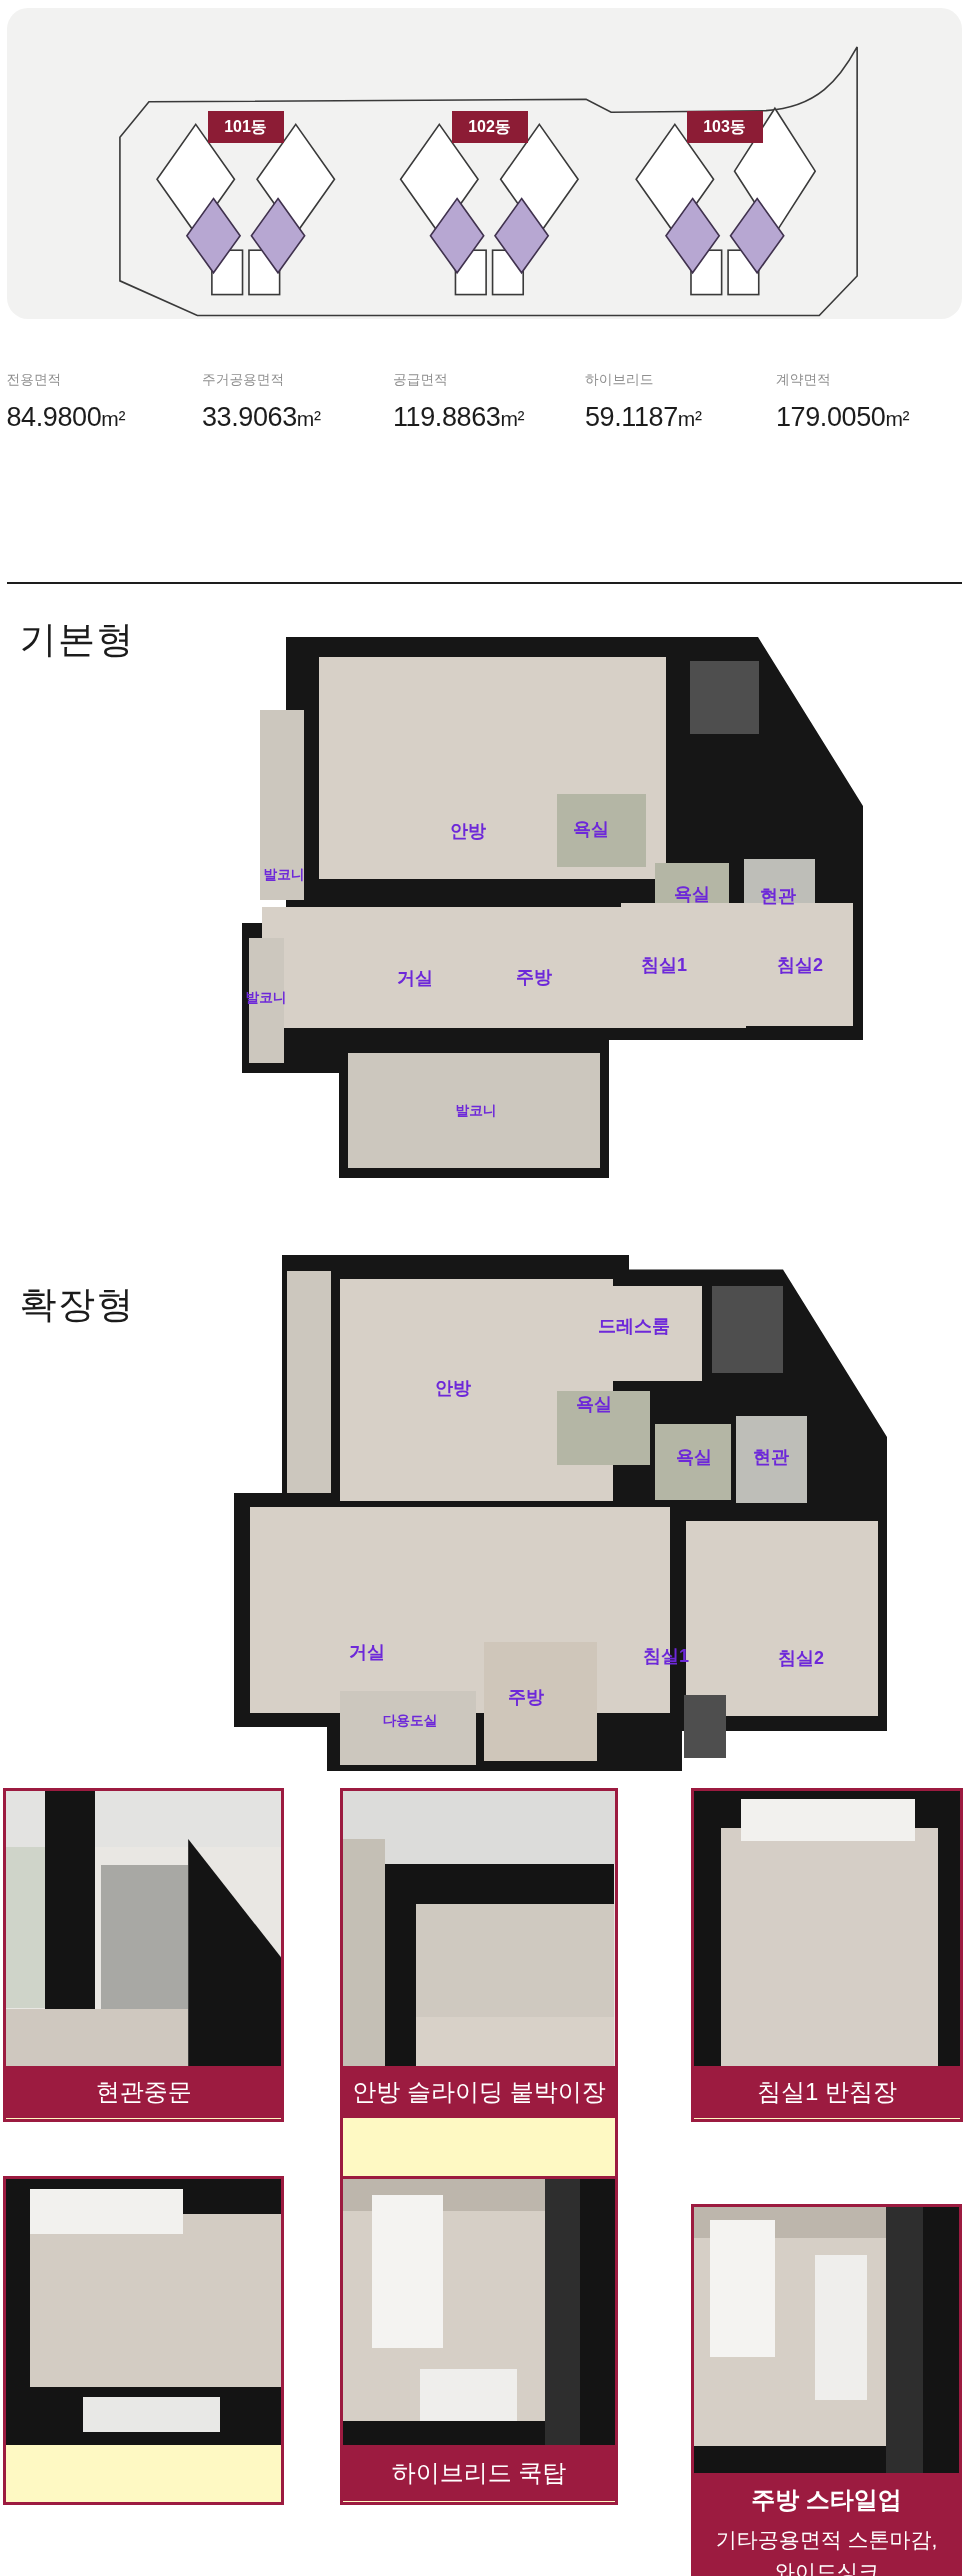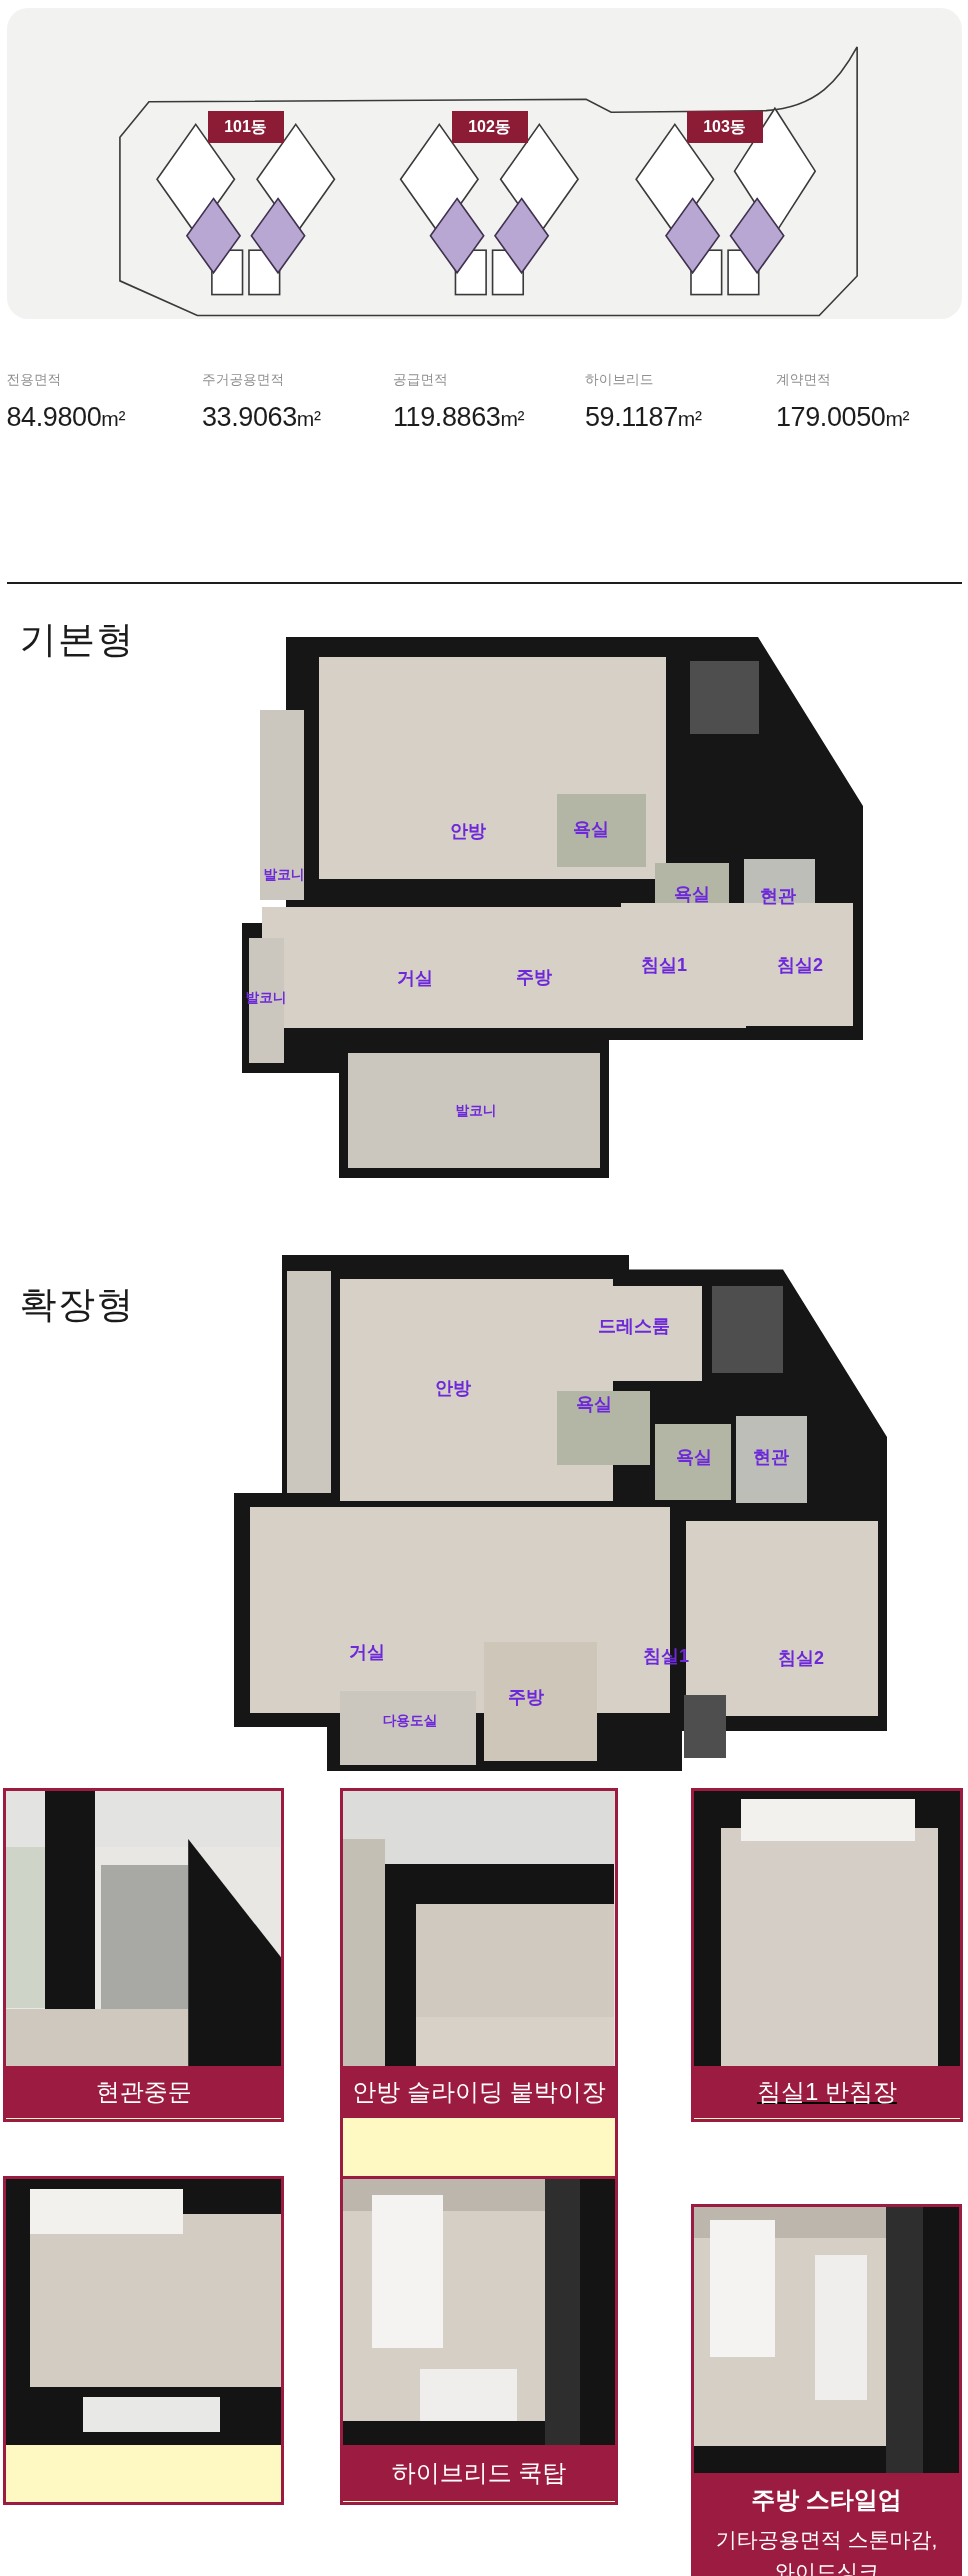--- a/index.html
+++ b/index.html
@@ -183,21 +183,21 @@
       <div class="fb" style="left:0; top:0; width:100%; height:73px; background:#dcdcda;"></div>
       <div class="fb" style="left:0; top:48px; width:42px; height:227px; background:#c4bfb5;"></div>
       <div class="fb" style="left:42px; top:73px; width:229px; height:40px; background:#141414;"></div>
       <div class="fb" style="left:73px; top:113px; width:198px; height:113px; background:#cfc9c0;"></div>
       <div class="fb" style="left:42px; top:113px; width:31px; height:162px; background:#141414;"></div>
       <div class="fb" style="left:73px; top:226px; width:198px; height:49px; background:#d8d1c8;"></div>
     </div>
     <div class="fcap" style="height:52px;">안방 슬라이딩 붙박이장</div>
   </div>
 
-  <div class="fcard" style="left:691px; top:1788px; width:272px; height:334px;text-decoration:underline;">
+  <div class="fcard" style="left:691px; top:1788px; width:272px; height:334px;">
     <div class="fimg" style="height:275px; background:#d5cec6;">
       <div class="fb" style="left:0; top:0; width:100%; height:37px; background:#141414;"></div>
       <div class="fb" style="left:47px; top:8px; width:174px; height:42px; background:#f2f1ee;"></div>
       <div class="fb" style="left:0; top:0; width:27.4px; height:275px; background:#141414;"></div>
       <div class="fb" style="left:244px; top:0; width:27.4px; height:275px; background:#141414;"></div>
     </div>
     <div class="fcap" style="height:52px;">침실1 반침장</div>
   </div>
 
   <div class="fcard" style="left:3.2px; top:2176px; width:281px; height:329px;">

